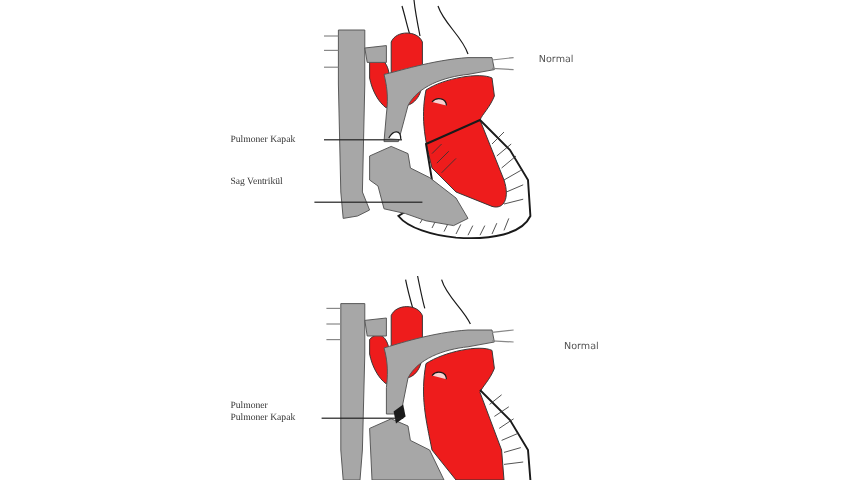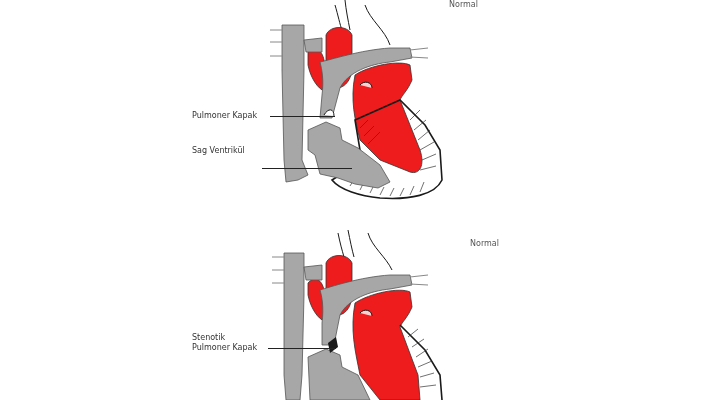--- a/index.html
+++ b/index.html
@@ -3,22 +3,22 @@
 <meta charset="utf-8">
 <style>
   html, body { margin: 0; padding: 0; background: #ffffff; }
   body { width: 710px; height: 400px; position: relative; overflow: hidden;
          font-family: "DejaVu Sans", sans-serif; }
   .panel { position: absolute; left: 0; width: 710px; }
   .panel-top { top: 0; height: 215px; }
   .panel-bottom { top: 225px; height: 175px; overflow: hidden; }
   .heart-svg { position: absolute; left: 260px; top: 0; }
   .label { position: absolute; font-size: 8px; color: #333333; line-height: 10px;
-           white-space: nowrap; }
-  .title-label { position: absolute; font-size: 8px; color: #555555; }
+           white-space: nowrap; font-family: Liberation Serif, serif; }
+  .title-label { position: absolute; font-size: 8px; color: #555555; margin-top: 45px; }
   .leader { position: absolute; height: 1px; background: #222222; }
 </style>
 </head>
 <body>
 
 <div class="panel panel-top">
   <div class="title-label" style="left:449px; top:0px;">Normal</div>
 
   <svg class="heart-svg" width="220" height="215" viewBox="0 0 220 215">
 
@@ -108,17 +108,17 @@
         <path d="M160 162 L176 160"></path>
     </g>
 
     <path d="M48 132 L66 124 L80 130 L82 142 L98 150 L110 175 L50 175 Z" fill="#a7a7a7" stroke="#555" stroke-width="0.8"></path>
 
     <path d="M68 118 L76 112 L78 122 L70 128 Z" fill="#1a1a1a"></path>
     <path d="M100 88 C104 83, 112 85, 112 91" stroke="#1a1a1a" stroke-width="1" fill="#f8d0d0"></path>
   </svg>
 
   <div class="label" style="left:192px; top:108px;">
-    <div>Stenotik</div>
+    <div>Pulmoner</div>
     <div>Pulmoner Kapak</div>
   </div>
   <div class="leader" style="left:268px; top:123px; width:68px;"></div>
 </div>
 
 </body></html>

